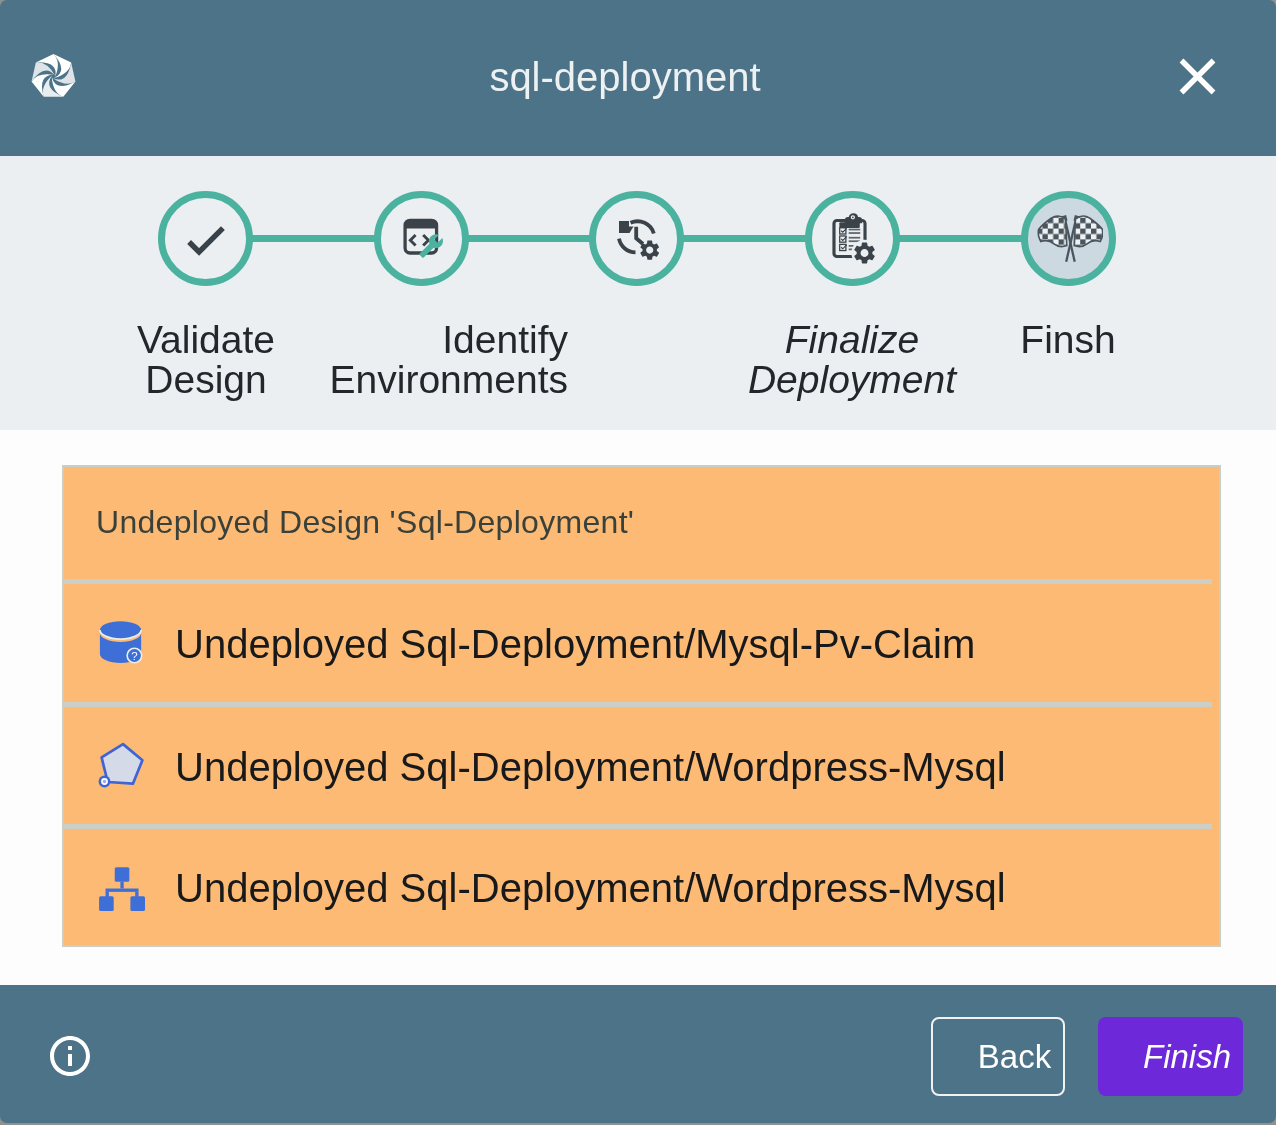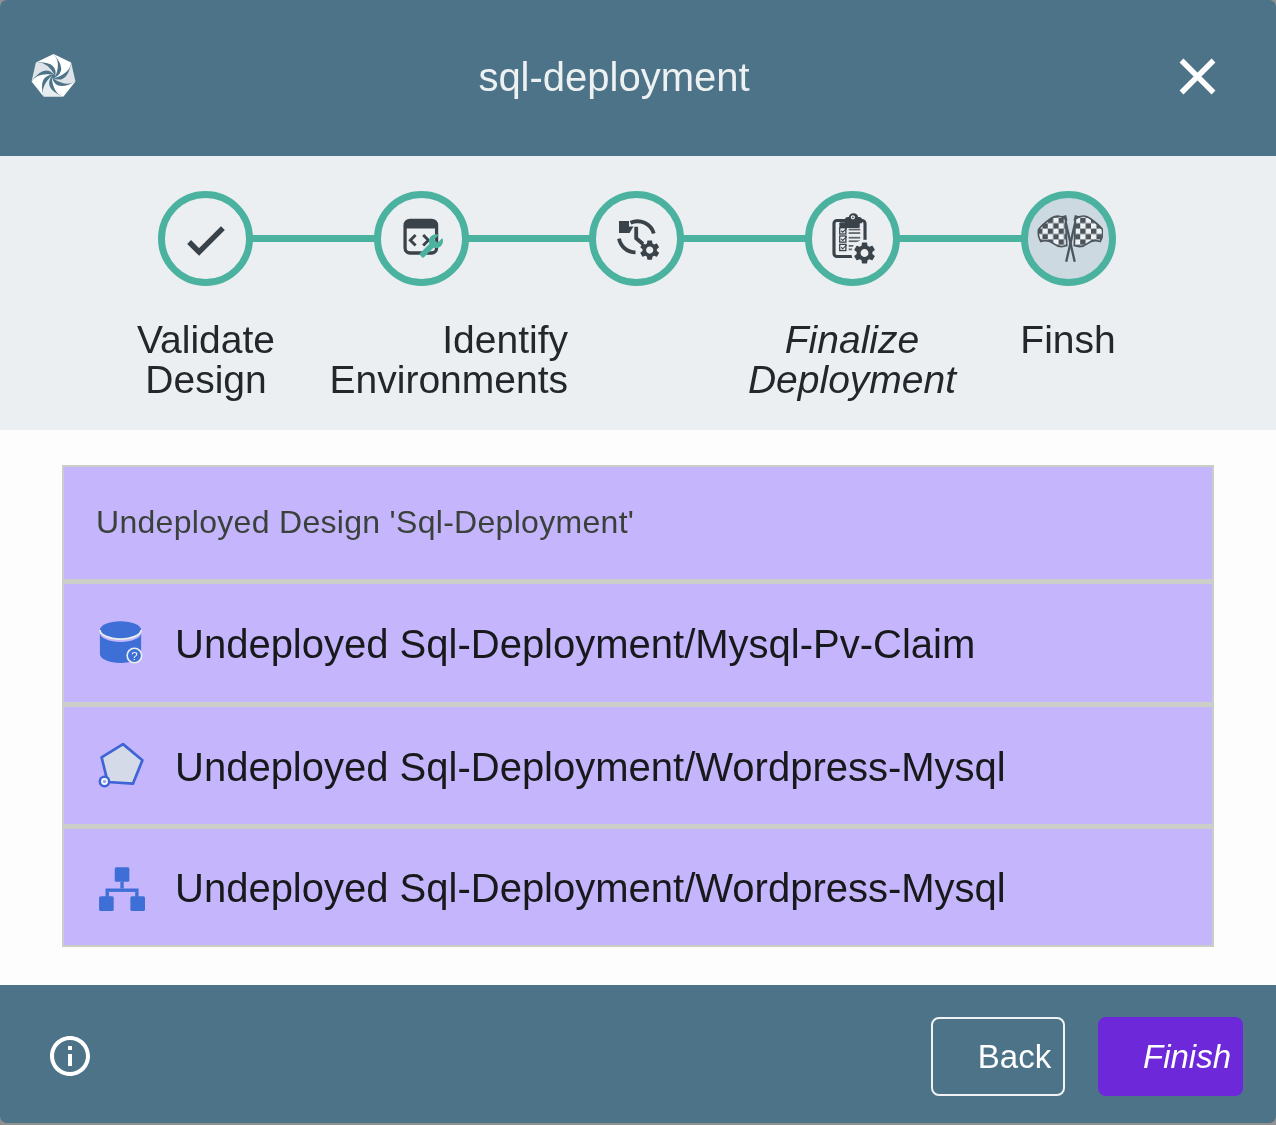--- a/index.html
+++ b/index.html
@@ -4,30 +4,30 @@
 <style>
 html,body{margin:0;padding:0;}
 body{width:1276px;height:1125px;background:#8f9090;font-family:"Liberation Sans",sans-serif;overflow:hidden;}
 .modal{position:absolute;left:0;top:0;width:1276px;height:1123px;border-radius:7px;overflow:hidden;}
 .hdr{position:absolute;left:0;top:0;width:1276px;height:156px;background:#4d7389;}
 .stepper{position:absolute;left:0;top:156px;width:1276px;height:274px;background:#eceff1;}
 .content{position:absolute;left:0;top:430px;width:1276px;height:555px;background:#fdfdfd;}
 .ftr{position:absolute;left:0;top:985px;width:1276px;height:138px;background:#4d7389;}
 
 .logo{position:absolute;left:29px;top:52px;width:49px;height:49px;}
-.title{position:absolute;left:0;top:55px;width:1228px;text-align:center;color:#eef1f2;font-size:40px;line-height:44px;}
+.title{position:absolute;left:0;top:55px;width:1228px;text-align:center;color:#eef1f2;font-size:40px;line-height:44px;padding-left:11px;}
 .closex{position:absolute;left:1179px;top:58px;width:37px;height:37px;}
 
 .connector{position:absolute;left:206px;top:79px;width:862px;height:7px;background:#4bb2a0;}
 .circ{position:absolute;top:35px;width:81px;height:81px;border:7px solid #4bb2a0;border-radius:50%;background:#eceff1;}
 .circ.last{background:#ccd9e0;}
 .circ svg{position:absolute;left:50%;top:50%;transform:translate(-50%,-50%);}
 .slabel{position:absolute;top:164px;width:260px;text-align:center;color:#22272b;font-size:39px;line-height:40px;}
 
-.box{position:absolute;left:62px;top:465px;width:1148px;height:478px;border:2px solid #c9cec6;background:#c4b5fd;}
+.box{position:absolute;left:62px;top:465px;width:1148px;height:478px;border:2px solid #c9cec6;background:#fdba74;padding-left:7px;}
 .row1{position:absolute;left:0;top:0;width:1148px;}
 .row1 span{position:absolute;left:32px;top:37px;font-size:32px;color:#3a413a;letter-spacing:0.3px;}
 .div1{position:absolute;left:0;width:1148px;height:5px;background:#cbcfc8;}
 .rowi{position:absolute;left:0;width:1148px;}
 .rowi .ic{position:absolute;left:34px;top:50%;transform:translateY(-50%);width:46px;height:48px;}
 .rowi span{position:absolute;left:111px;top:50%;transform:translateY(-50%);font-size:40px;color:#17191b;}
 
 .info{position:absolute;left:46px;top:47px;width:48px;height:48px;}
 .btn{position:absolute;top:1017px;height:79px;border-radius:8px;color:#fff;font-size:33px;display:flex;align-items:center;justify-content:center;box-sizing:border-box;padding-left:33px;}
 .back{left:931px;width:134px;border:2px solid #f0f2f3;}

